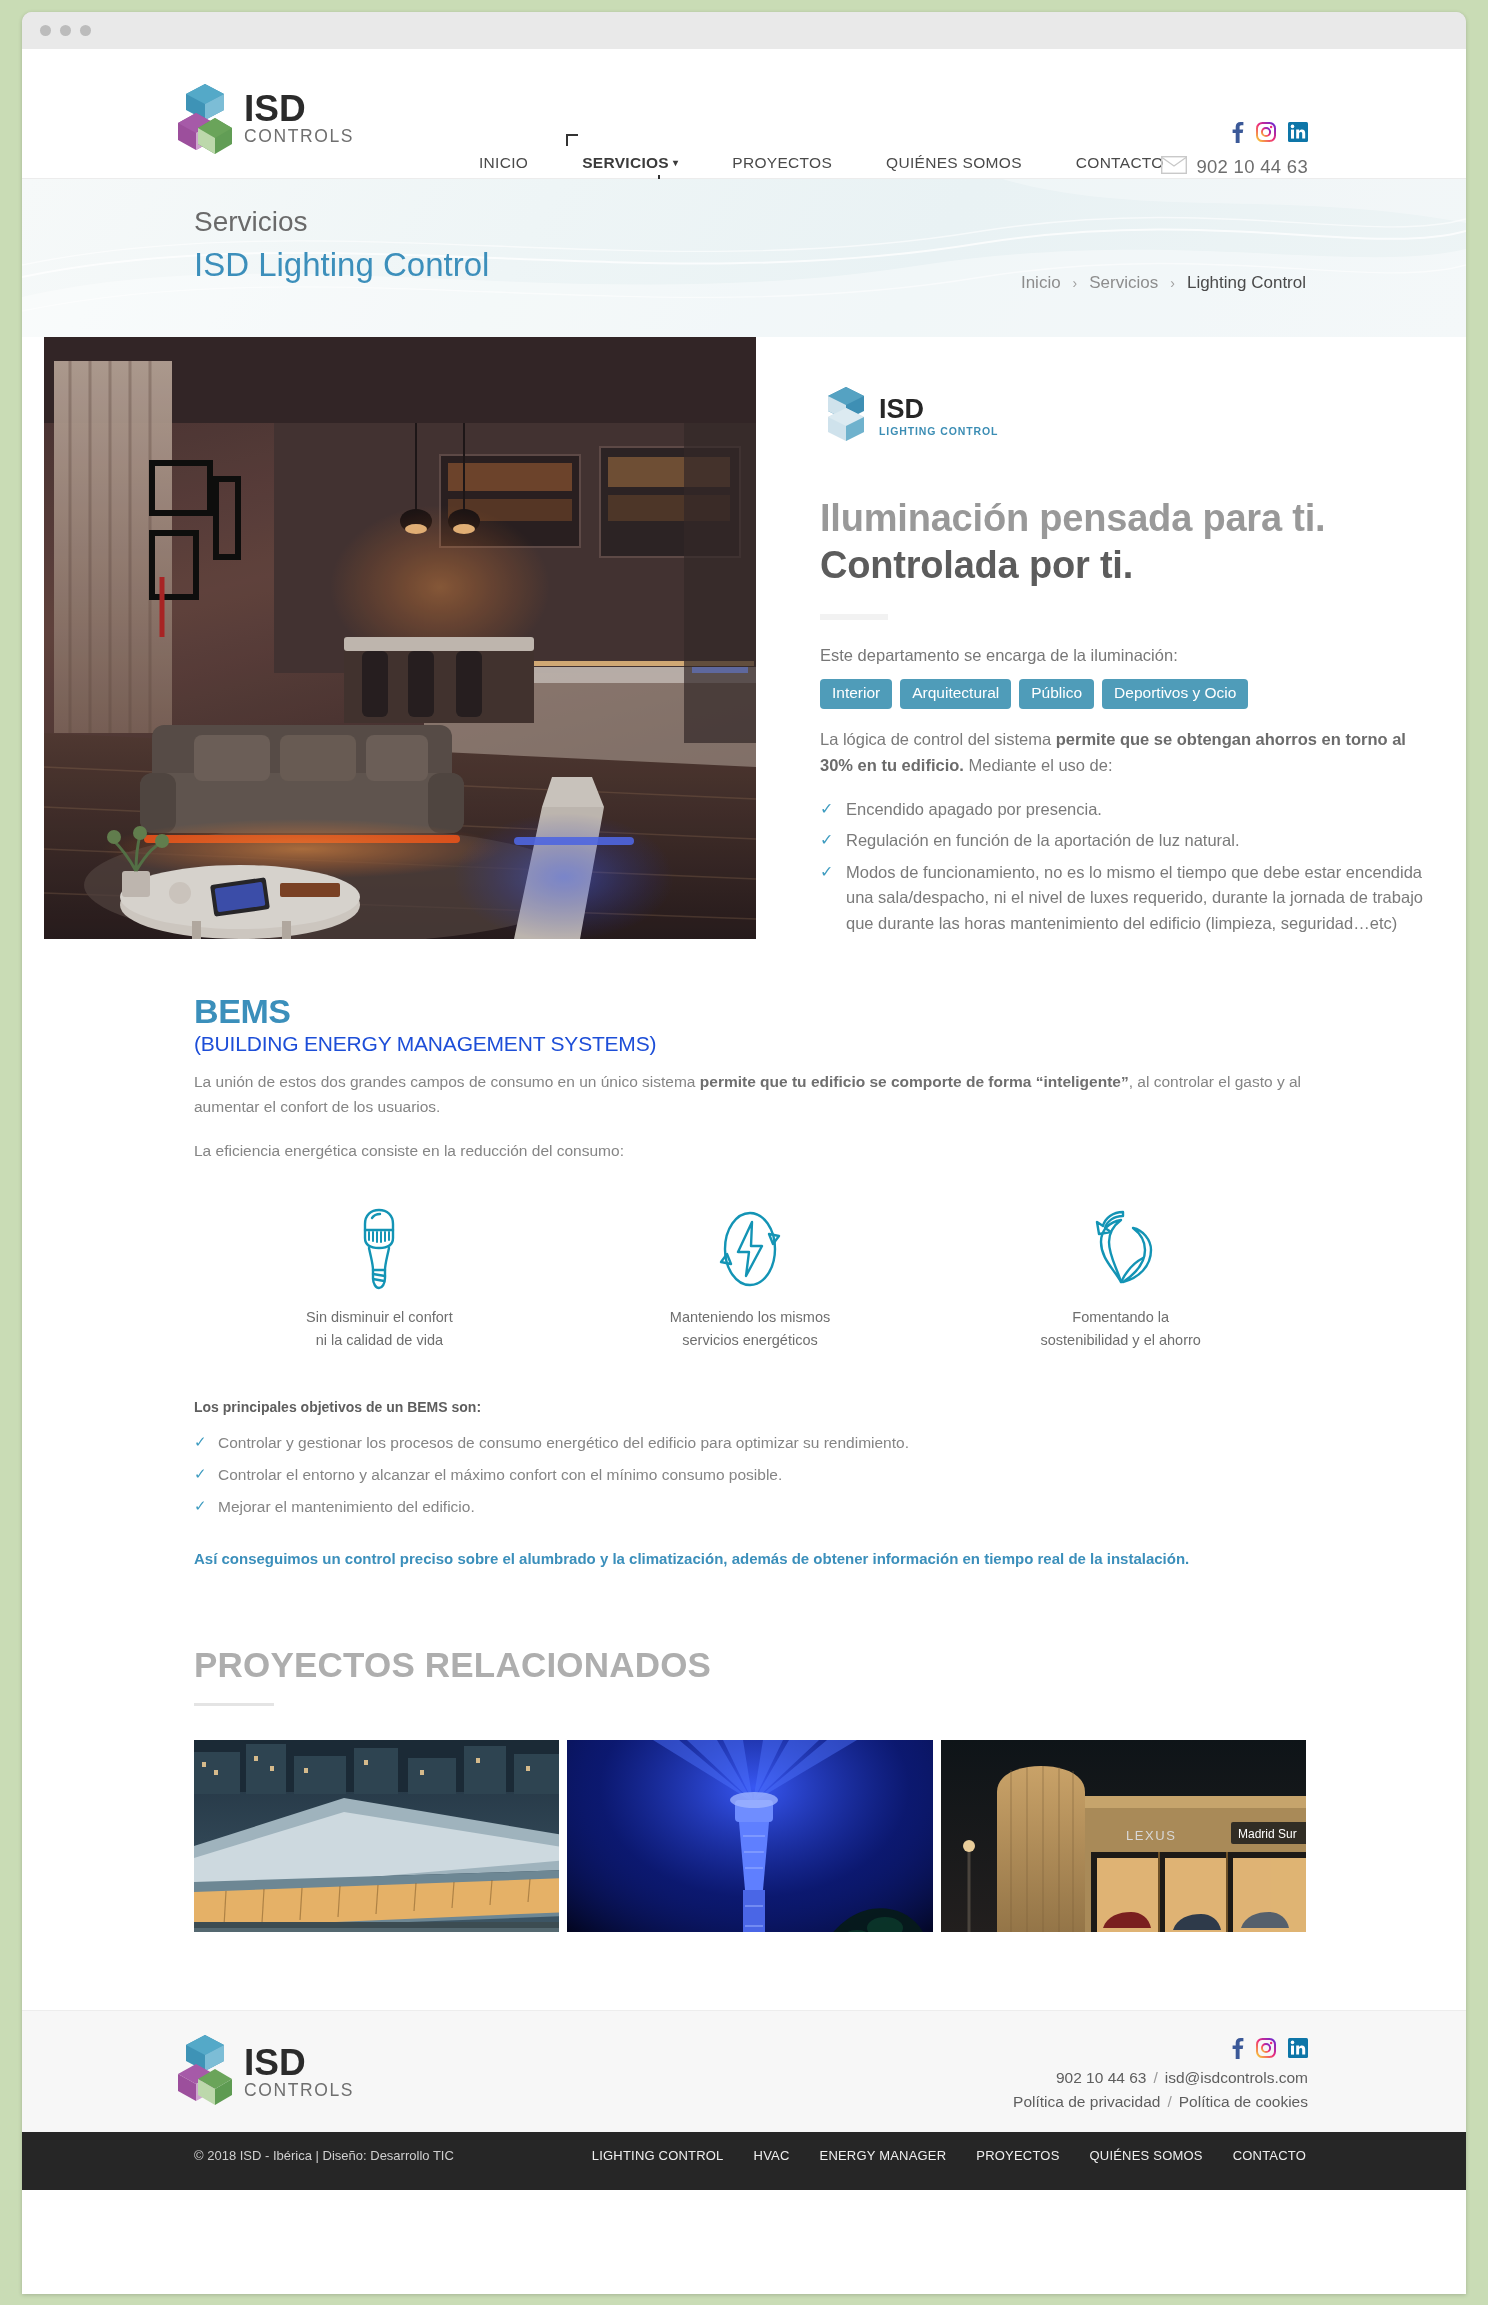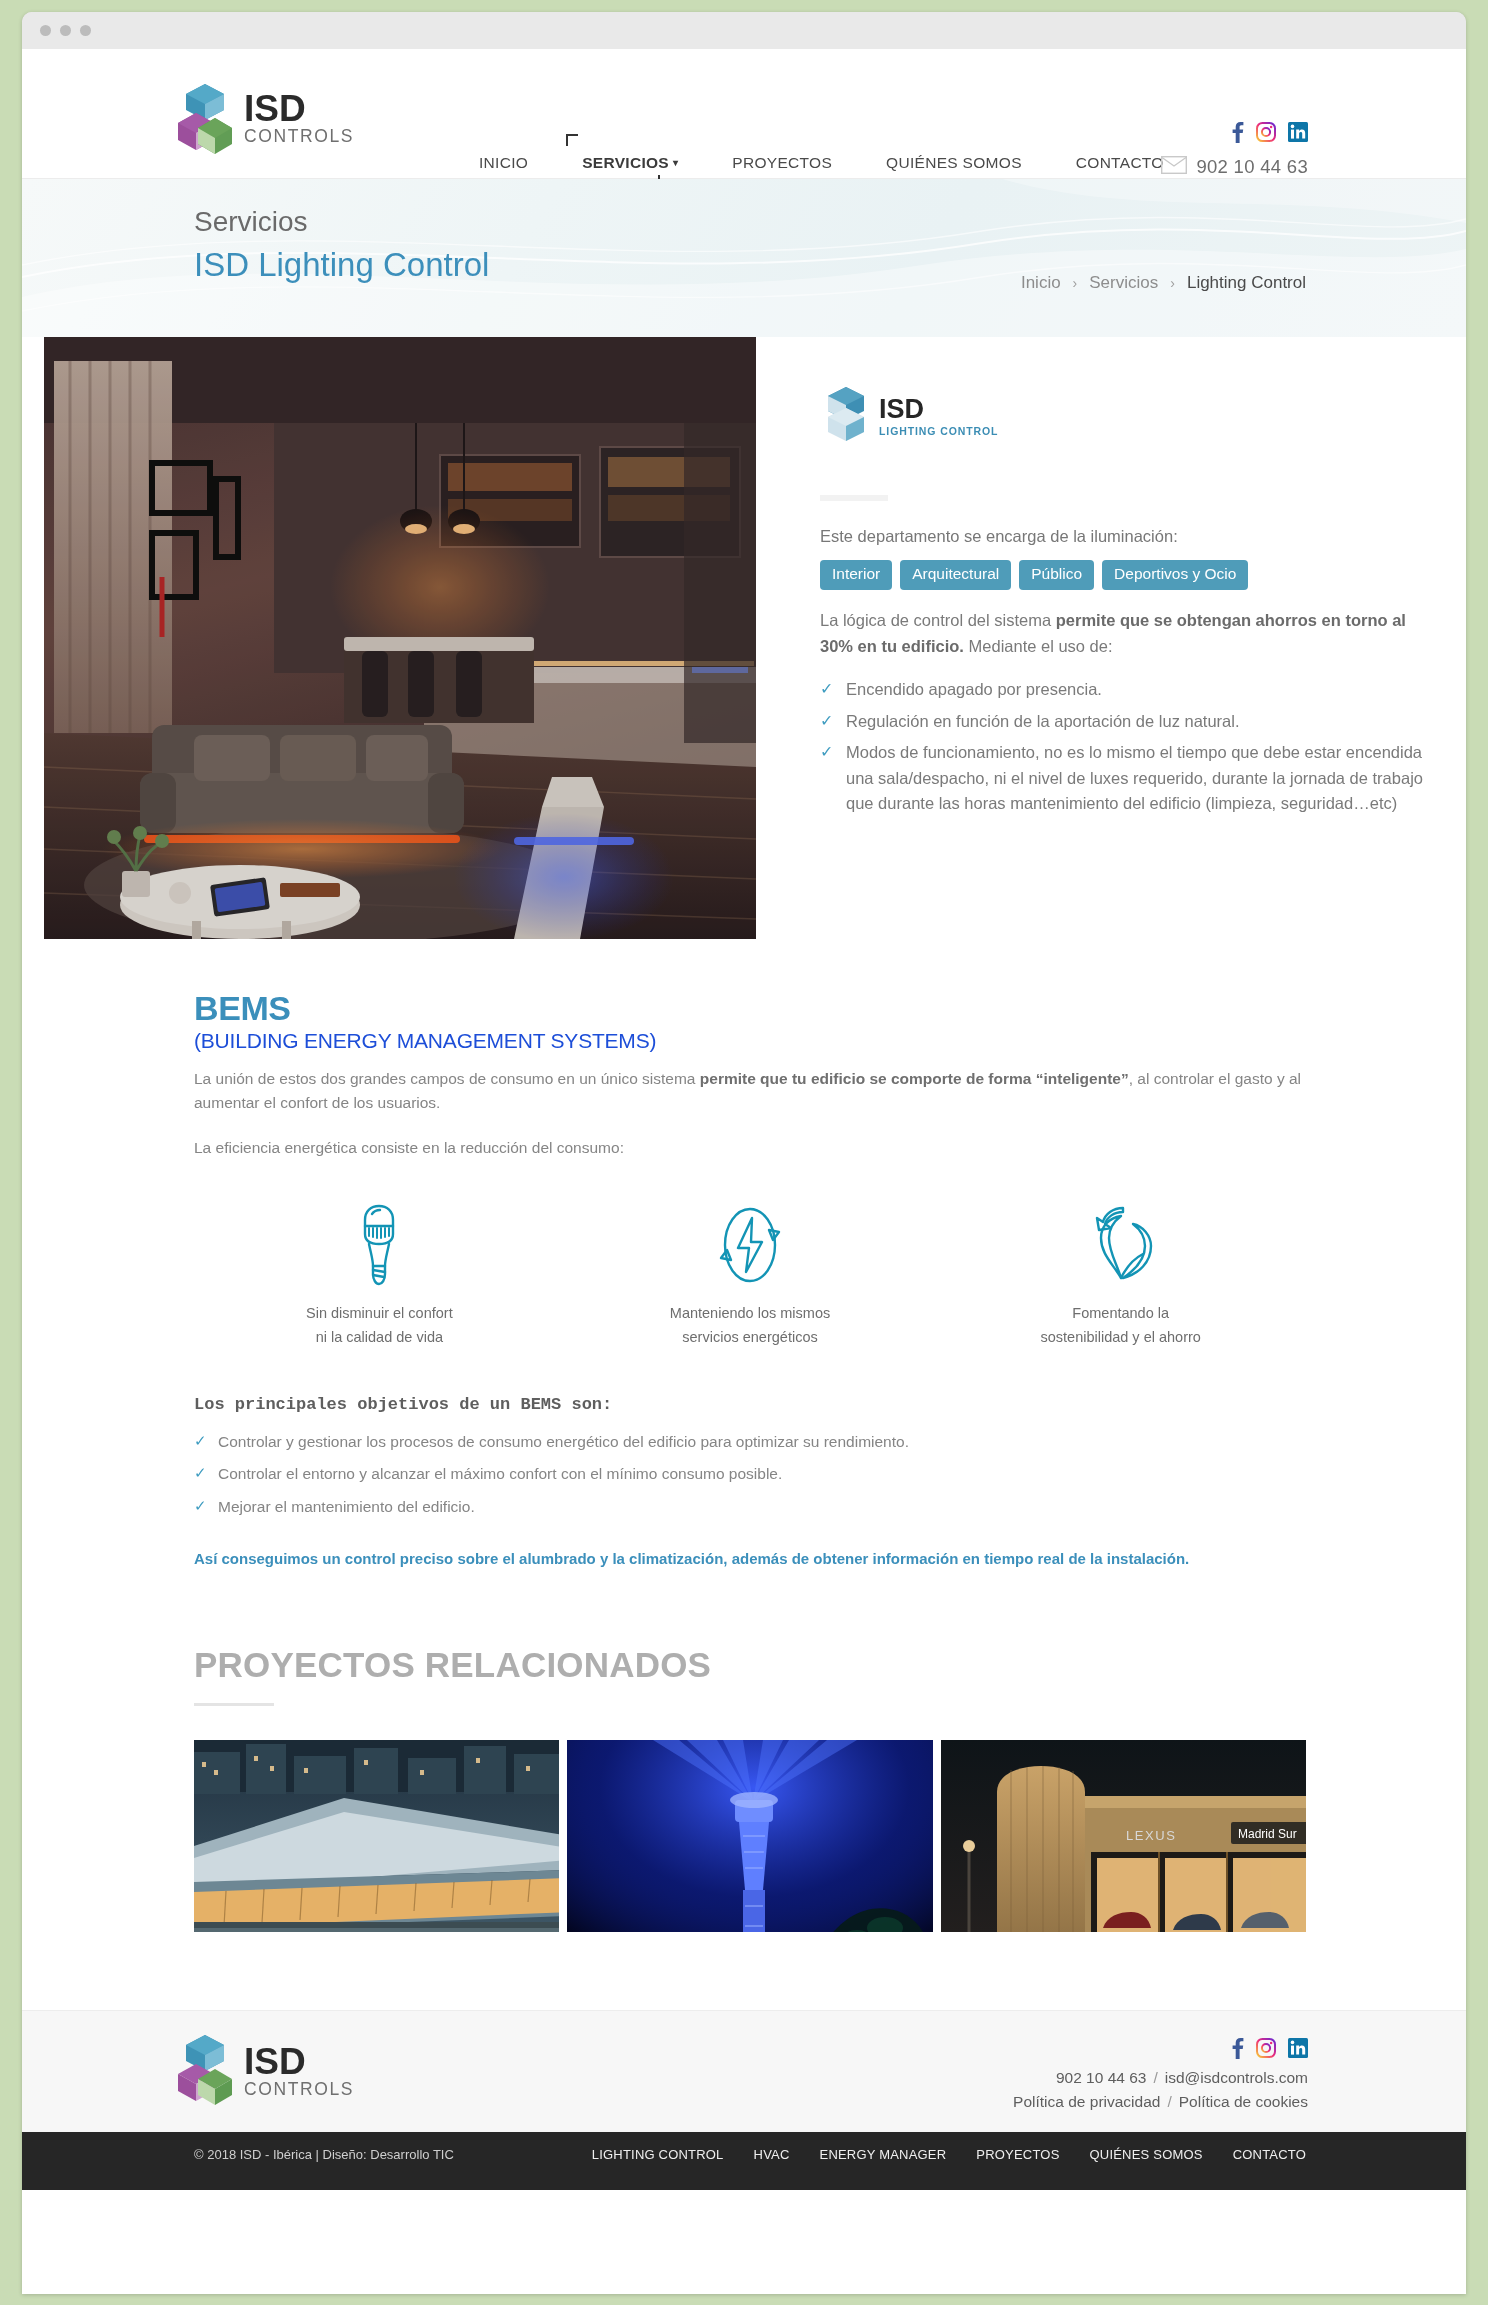--- a/index.html
+++ b/index.html
@@ -96,21 +96,21 @@
   .bems-sub { font-size: 21px; color: #1d4ed8; letter-spacing: -0.2px; margin-top: 2px; }
   .bems p { font-size: 15.5px; color: #858585; line-height: 1.58; margin-top: 14px; max-width: 1130px; }
   .bems p b { color: #6f6f6f; }
   .bems p.tight { margin-top: 20px; }
 
   .feat-row { display: flex; margin-top: 44px; }
   .feat { flex: 1; text-align: center; }
   .feat-ico { height: 82px; display: flex; align-items: center; justify-content: center; }
   .feat-cap { font-size: 14.5px; color: #6e6e6e; line-height: 1.62; margin-top: 16px; }
 
-  .obj-title { font-size: 17px; color: #5e5e5e; font-weight: bold; margin-top: 46px; font-family: Liberation Mono, monospace; }
+  .obj-title { font-size: 14px; color: #5e5e5e; font-weight: bold; margin-top: 46px; }
   ul.checks2 { list-style: none; margin-top: 16px; }
   ul.checks2 li { font-size: 15.5px; color: #858585; line-height: 1.5; padding-left: 24px; position: relative; margin-bottom: 9px; }
   ul.checks2 li .chk { position: absolute; left: 0; top: 0; color: #3e9cc0; font-size: 15px; }
   .closing { font-size: 15px; color: #3b8fbb; font-weight: bold; margin-top: 32px; }
 
   
   .projects { padding: 78px 160px 16px 172px; }
   .proj-h { font-size: 35px; color: #aeaeae; font-weight: bold; letter-spacing: 0.2px; }
   .proj-rule { width: 80px; height: 3px; background: #e4e4e4; margin-top: 18px; }
   .proj-grid { display: flex; gap: 8px; margin-top: 34px; }
@@ -385,20 +385,24 @@
               <polygon points="26,23 44,32 26,41 8,32" fill="#dceaf1"></polygon>
               <polygon points="26,41 44,32 44,47 26,56" fill="#6fb2cd"></polygon>
             </svg>
           </span>
           <div class="lc-logo-text">
             <div class="lc-isd">ISD</div>
             <div class="lc-sub">LIGHTING CONTROL</div>
           </div>
         </div>
 
+        <h1 class="hero-h1">
+          <span>Iluminación pensada para ti.</span><br>
+          <span class="b2">Controlada por ti.</span>
+        </h1>
 
         <div class="rule"></div>
 
         <div class="lead">Este departamento se encarga de la iluminación:</div>
 
         <div class="pills">
           <span class="pill">Interior</span>
           <span class="pill">Arquitectural</span>
           <span class="pill">Público</span>
           <span class="pill">Deportivos y Ocio</span>

